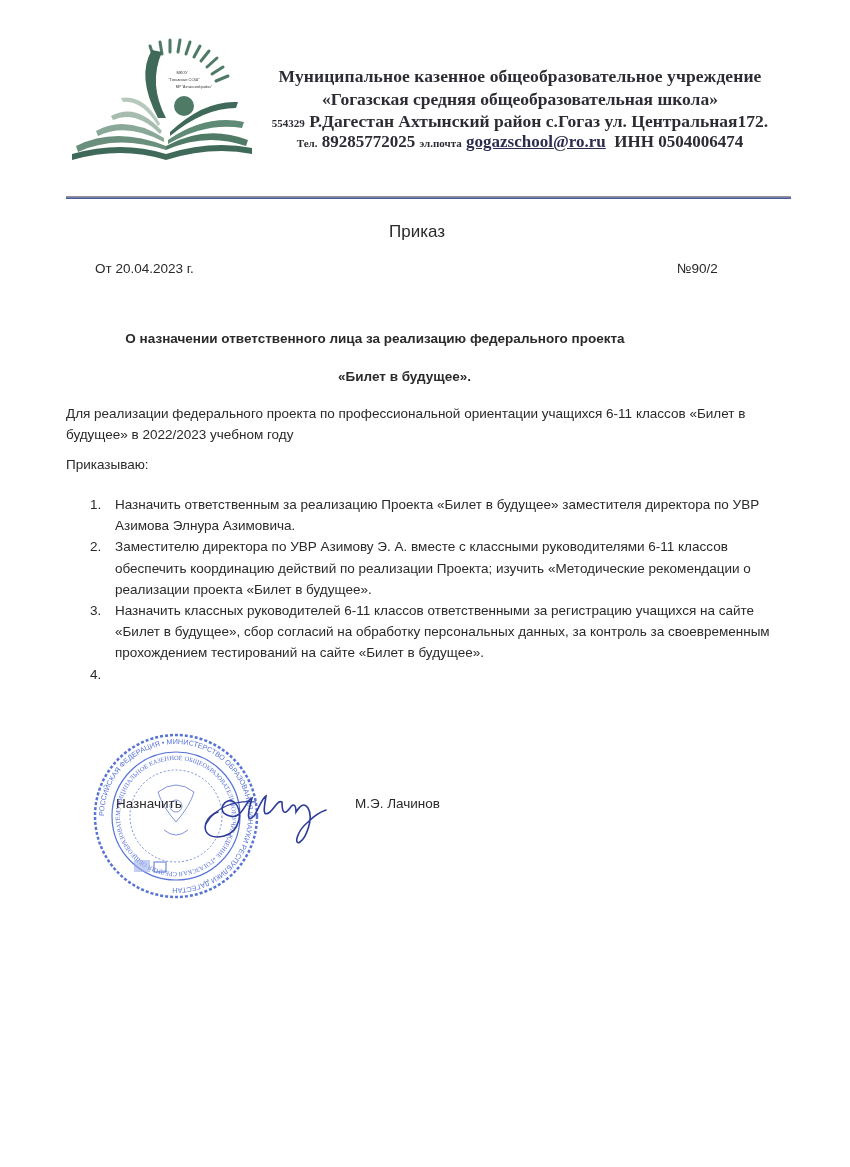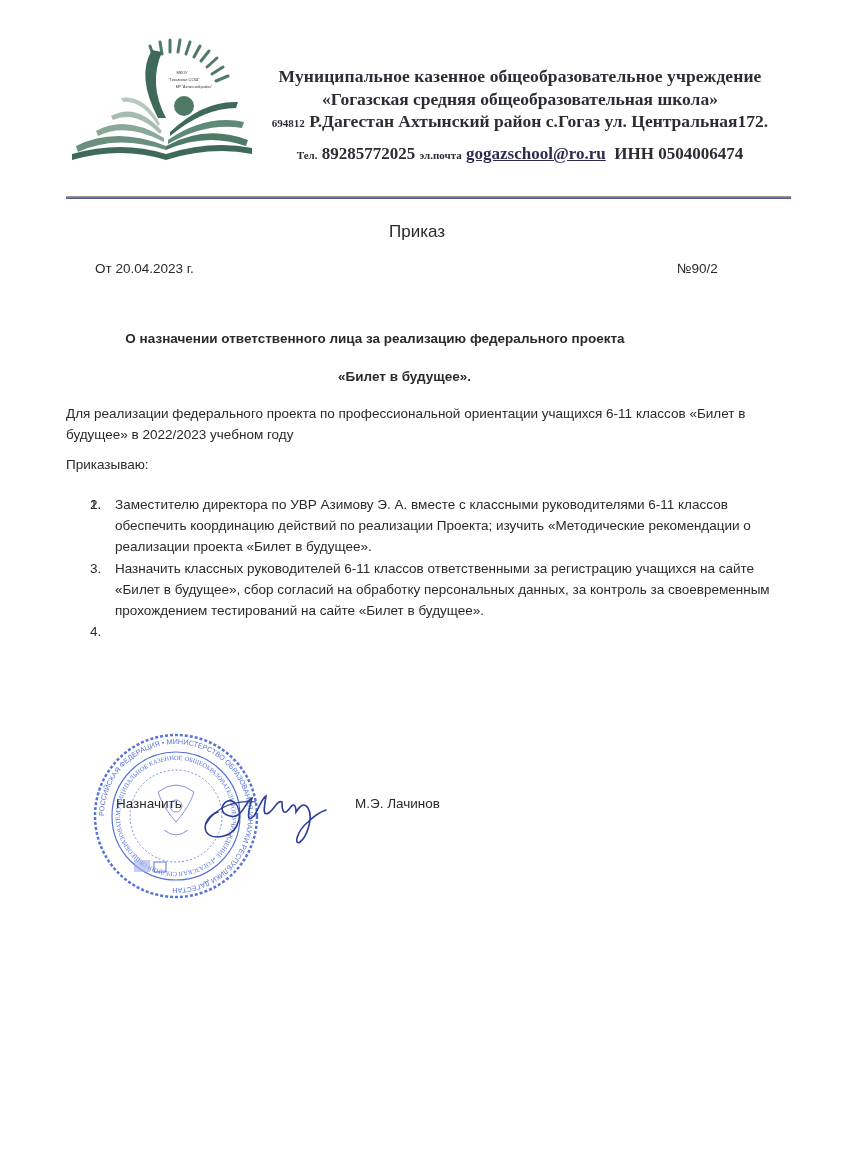--- a/index.html
+++ b/index.html
@@ -6,21 +6,21 @@
     body { width: 850px; height: 1167px; position: relative; overflow: hidden; color: #1e1e1e; }
     .serif { font-family: "Liberation Serif", "DejaVu Serif", serif; }
     .sans { font-family: "Liberation Sans", "DejaVu Sans", sans-serif; }
 
     #logo { position: absolute; left: 66px; top: 36px; width: 190px; height: 135px; }
 
     .hdr { position: absolute; left: 245px; width: 550px; text-align: center; font-weight: bold; color: #2c2c34; }
     #hdr-l1 { top: 66px; font-size: 17.5px; letter-spacing: 0.1px; }
     #hdr-l2 { top: 89px; font-size: 17.5px; }
     #hdr-l3 { top: 111px; font-size: 17.5px; }
-    #hdr-l4 { top: 132px; font-size: 17px; margin-top: 12px; }
+    #hdr-l4 { top: 132px; font-size: 17px; }
     .small { font-size: 11px; }
     .email { text-decoration: underline; color: #2c2c50; }
 
     #rule { position: absolute; left: 66px; top: 196px; width: 725px; height: 3px;
             background: linear-gradient(to bottom, #b89a7a 0, #6c7fb8 50%, #3c4b80 100%); }
 
     .t { position: absolute; font-size: 13.5px; color: #2a2a2a; }
     #title { left: 0; width: 834px; top: 222px; text-align: center; font-size: 17px; }
     #date { left: 95px; top: 261px; }
     #number { left: 677px; top: 261px; }
@@ -72,21 +72,21 @@
   <path d="M100 110 Q140 88 182 104 L180 110 Q140 96 100 114 Z" fill="#4f7a66"></path>
   <path d="M102 104 Q140 78 178 86 L176 92 Q140 86 102 108 Z" fill="#5f8a76"></path>
   <path d="M104 96 Q138 64 172 66 L170 72 Q138 72 104 100 Z" fill="#3f6a5a"></path>
 
   <path d="M6 118 Q55 104 100 118 Q145 104 186 112 L186 118 Q145 110 100 124 Q55 110 6 124 Z" fill="#3f6a5a"></path>
 </svg>
 
 <div id="hdr-l1" class="hdr serif">Муниципальное казенное общеобразовательное учреждение</div>
 <div id="hdr-l2" class="hdr serif">«Гогазская средняя общеобразовательная школа»</div>
 <div id="hdr-l3" class="hdr serif">
-  <span class="small">694812</span>
+  <span class="small">554329</span>
   <span>Р.Дагестан Ахтынский район с.Гогаз ул. Центральная172.</span>
 </div>
 <div id="hdr-l4" class="hdr serif">
   <span class="small">Тел.</span>
   <span>89285772025</span>
   <span class="small">эл.почта</span>
   <span class="email">gogazschool@ro.ru</span>&nbsp;
   <span>ИНН 0504006474</span>
 </div>
 
@@ -98,20 +98,21 @@
 
 <div id="subj1" class="t sans">О назначении  ответственного лица за реализацию федерального проекта</div>
 <div id="subj2" class="t sans">«Билет в будущее».</div>
 
 <div id="intro" class="t sans">Для реализации федерального проекта по профессиональной ориентации учащихся 6-11 классов «Билет в будущее» в 2022/2023 учебном году</div>
 <div id="order" class="t sans">Приказываю:</div>
 
 <ol id="items" class="sans">
   <li>
     <span class="num">1.</span>
+    <span>Назначить ответственным за реализацию Проекта «Билет в будущее» заместителя директора по УВР Азимова Элнура Азимовича.</span>
   </li>
   <li>
     <span class="num">2.</span>
     <span>Заместителю директора по УВР Азимову Э. А. вместе с классными руководителями 6-11 классов обеспечить координацию действий по реализации Проекта; изучить «Методические рекомендации о реализации проекта «Билет в будущее».</span>
   </li>
   <li>
     <span class="num">3.</span>
     <span>Назначить классных руководителей 6-11 классов ответственными за регистрацию учащихся на сайте «Билет в будущее», сбор согласий на обработку персональных данных, за контроль за своевременным прохождением тестирований на сайте «Билет в будущее».</span>
   </li>
   <li>

